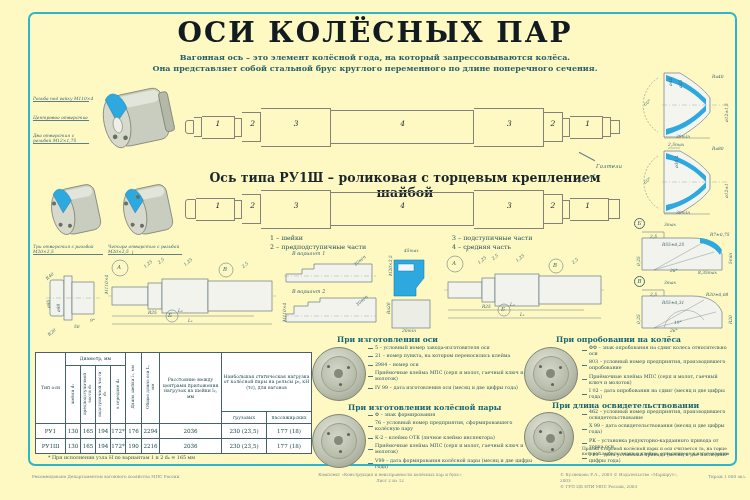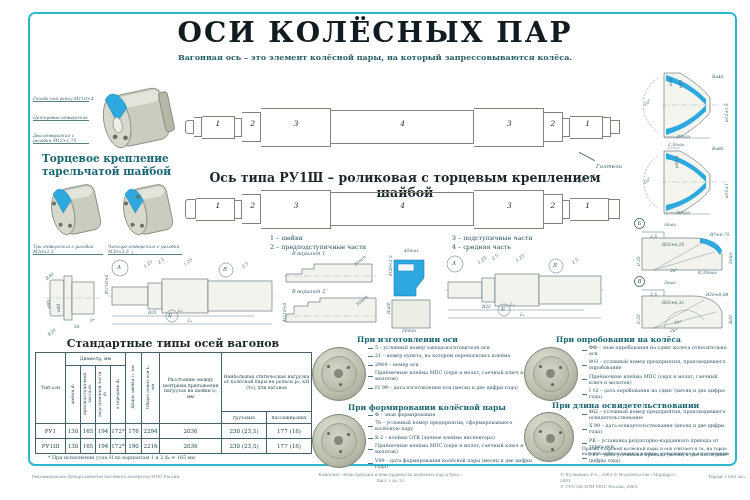--- a/index.html
+++ b/index.html
@@ -1,16 +1,16 @@
 <!DOCTYPE html>
 <html><head>
 <meta charset="utf-8">
 <style>
   html,body{margin:0;padding:0;background:#e8e8e8;}
-  #poster{position:relative;width:750px;height:500px;background:#ffffff;overflow:hidden;
+  #poster{position:relative;width:750px;height:500px;background:#fef9c3;overflow:hidden;
           font-family:"DejaVu Serif",serif;color:#17272b;}
   .abs{position:absolute;}
   .frame{position:absolute;left:28px;top:12px;width:705px;height:450px;
          border:2.5px solid #2bb6ce;border-radius:7px;}
   
   .title{left:0;top:16px;width:750px;text-align:center;font-size:28px;font-weight:700;
          letter-spacing:2px;color:#121c20;}
   .subtitle{left:120px;top:52px;width:510px;text-align:center;font-size:8px;font-weight:700;
             color:#28606a;line-height:1.35;}
   .h-teal{font-weight:700;color:#1a6672;}
@@ -65,41 +65,41 @@
   svg{overflow:visible;}
 </style>
 </head>
 <body>
 
 <div id="poster">
   <div class="frame"></div>
 
   <div class="abs title">ОСИ КОЛЁСНЫХ ПАР</div>
   <div class="abs subtitle">
-    <div>Вагонная ось – это элемент колёсной пары, на который запрессовываются колёса.</div>
+    <div>Вагонная ось – это элемент колёсной года, на который запрессовываются колёса.</div>
+    <div>Она представляет собой стальной брус круглого переменного по длине поперечного сечения.</div>
   </div>
 
 
   <svg class="abs" style="left:86px;top:86px;width:92px;height:68px" viewBox="0 0 92 68">
     <g transform="rotate(-12 46 34)">
       <rect x="30" y="7" width="50" height="52" rx="9" fill="#c9cdbf" stroke="#7c8274" stroke-width="0.8"></rect>
       <rect x="32" y="9" width="46" height="12" rx="6" fill="#e2e5da"></rect>
       <rect x="77" y="13" width="9" height="40" rx="3" fill="#b3b8a8" stroke="#7c8274" stroke-width="0.8"></rect>
       <ellipse cx="31" cy="33" rx="13" ry="26" fill="#d6d9cc" stroke="#7c8274" stroke-width="0.8"></ellipse>
       <path d="M31 33 L24 9 A13 26 0 0 1 43.5 21 Z" fill="#2da9e0" stroke="#1d7fb0" stroke-width="0.5"></path>
       <ellipse cx="31" cy="36" rx="4.5" ry="8" fill="#eef0e8" stroke="#7c8274" stroke-width="0.6"></ellipse>
       <circle cx="26" cy="47" r="2.3" fill="#667060"></circle>
       <circle cx="36" cy="50" r="2.3" fill="#667060"></circle>
     </g>
   </svg>
   <div class="lbl leader" style="left:33px;top:96px;width:56px;">Резьба под гайку М110×4</div>
   <div class="lbl leader" style="left:33px;top:115px;width:56px;">Центровое отверстие</div>
   <div class="lbl leader" style="left:33px;top:133px;width:56px;white-space:normal;">Два отверстия с резьбой М12×1,75</div>
 
-  <div class="abs h-teal" style="left:42px;top:152px;width:150px;font-size:10.5px;line-height:1.25;">Торцевое крепление тарельчатой шайбой</div>
 
   <svg class="abs" style="left:38px;top:182px;width:68px;height:58px" viewBox="0 0 68 58">
     <g transform="rotate(-12 34 29)">
       <rect x="24" y="6" width="36" height="46" rx="8" fill="#c9cdbf" stroke="#7c8274" stroke-width="0.8"></rect>
       <rect x="26" y="8" width="32" height="10" rx="5" fill="#e2e5da"></rect>
       <ellipse cx="25" cy="29" rx="11" ry="22" fill="#d6d9cc" stroke="#7c8274" stroke-width="0.8"></ellipse>
       <path d="M25 29 L19 9 A11 22 0 0 1 35.5 18.5 Z" fill="#2da9e0" stroke="#1d7fb0" stroke-width="0.5"></path>
       <circle cx="20" cy="40" r="2" fill="#667060"></circle>
       <circle cx="29" cy="43" r="2" fill="#667060"></circle>
       <circle cx="18" cy="18" r="2" fill="#667060"></circle>
@@ -267,21 +267,20 @@
     <span class="lbl rot45" style="left:54px;top:8px;">2,5</span>
     <span class="lbl rot45" style="left:78px;top:10px;">1,25</span>
     <span class="lbl" style="left:42px;top:56px;">R25</span>
     <span class="lbl" style="left:61px;top:58px;font-size:5.5px;">Б</span>
     <span class="lbl" style="left:113px;top:14px;font-size:5.5px;">В</span>
     <span class="lbl rot45" style="left:134px;top:12px;">2,5</span>
     <span class="lbl" style="left:70px;top:54px;">L₂</span>
     <span class="lbl" style="left:80px;top:64px;">L₁</span>
   </div>
 
-  <div class="abs tbl-title" style="left:35px;top:337px;width:276px;text-align:center;">Стандартные типы осей вагонов</div>
   <table class="spec abs" style="left:35px;top:352px;">
     <colgroup>
       <col style="width:30px">
         <col style="width:15px">
         <col style="width:15px">
         <col style="width:15px">
         <col style="width:15px">
       <col style="width:16px">
         <col style="width:18px">
         <col style="width:62px">
@@ -329,31 +328,31 @@
       <td>2216</td>
       <td>2036</td>
       <td>230 (23,5)</td>
       <td>177 (18)</td>
     </tr>
   </tbody>
     </table>
   <div class="abs footnote" style="left:48px;top:455px;">* При исполнении узла Н по вариантам 1 и 2 d₄ = 165 мм</div>
 
 
-  <div class="st-title" style="left:337px;top:335px;margin-left:20px;">При изготовлении оси</div>
+  <div class="st-title" style="left:337px;top:335px;">При изготовлении оси</div>
   <div class="stamp" style="left:312px;top:347px;"></div>
   <div class="st-items" style="left:368px;top:345px;width:166px;">
     <div class="st-item">5 – условный номер завода-изготовителя оси</div>
     <div class="st-item">21 – номер пункта, на котором переносились клейма</div>
     <div class="st-item">2984 – номер оси</div>
     <div class="st-item">Приёмочные клейма МПС (серп и молот, гаечный ключ и молоток)</div>
     <div class="st-item">IV 99 – дата изготовления оси (месяц и две цифры года)</div>
   </div>
 
-  <div class="st-title" style="left:348px;top:403px;">При формировании колёсной пары</div>
+  <div class="st-title" style="left:348px;top:403px;">При изготовлении колёсной пары</div>
   <div class="stamp" style="left:312px;top:414px;"></div>
   <div class="st-items" style="left:368px;top:412px;width:166px;">
     <div class="st-item">Ф – знак формирования</div>
     <div class="st-item">76 – условный номер предприятия, сформировавшего колёсную пару</div>
     <div class="st-item">К-2 – клеймо ОТК (личное клеймо инспектора)</div>
     <div class="st-item">Приёмочные клейма МПС (серп и молот, гаечный ключ и молоток)</div>
     <div class="st-item">V99 – дата формирования колёсной пары (месяц и две цифры года)</div>
   </div>
 
   <div class="st-title" style="left:556px;top:335px;">При опробовании на колёса</div>

